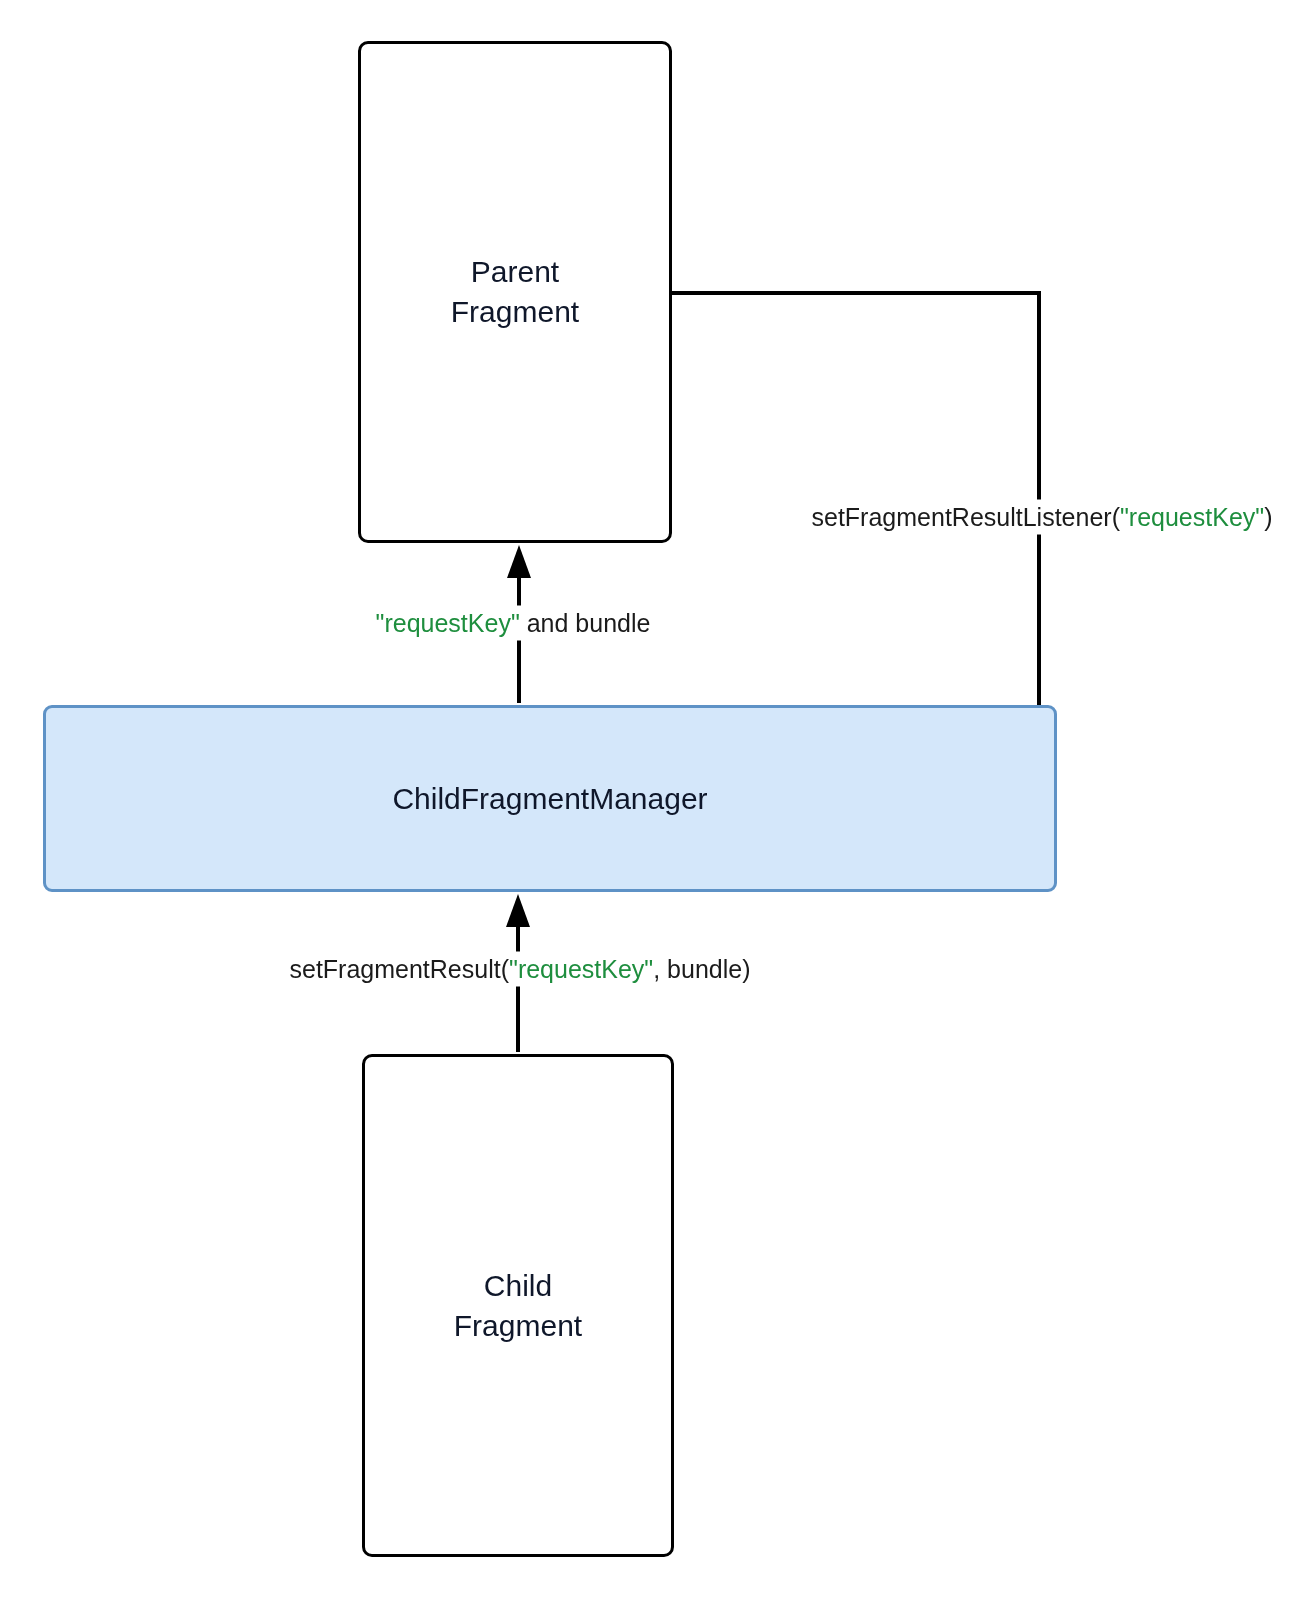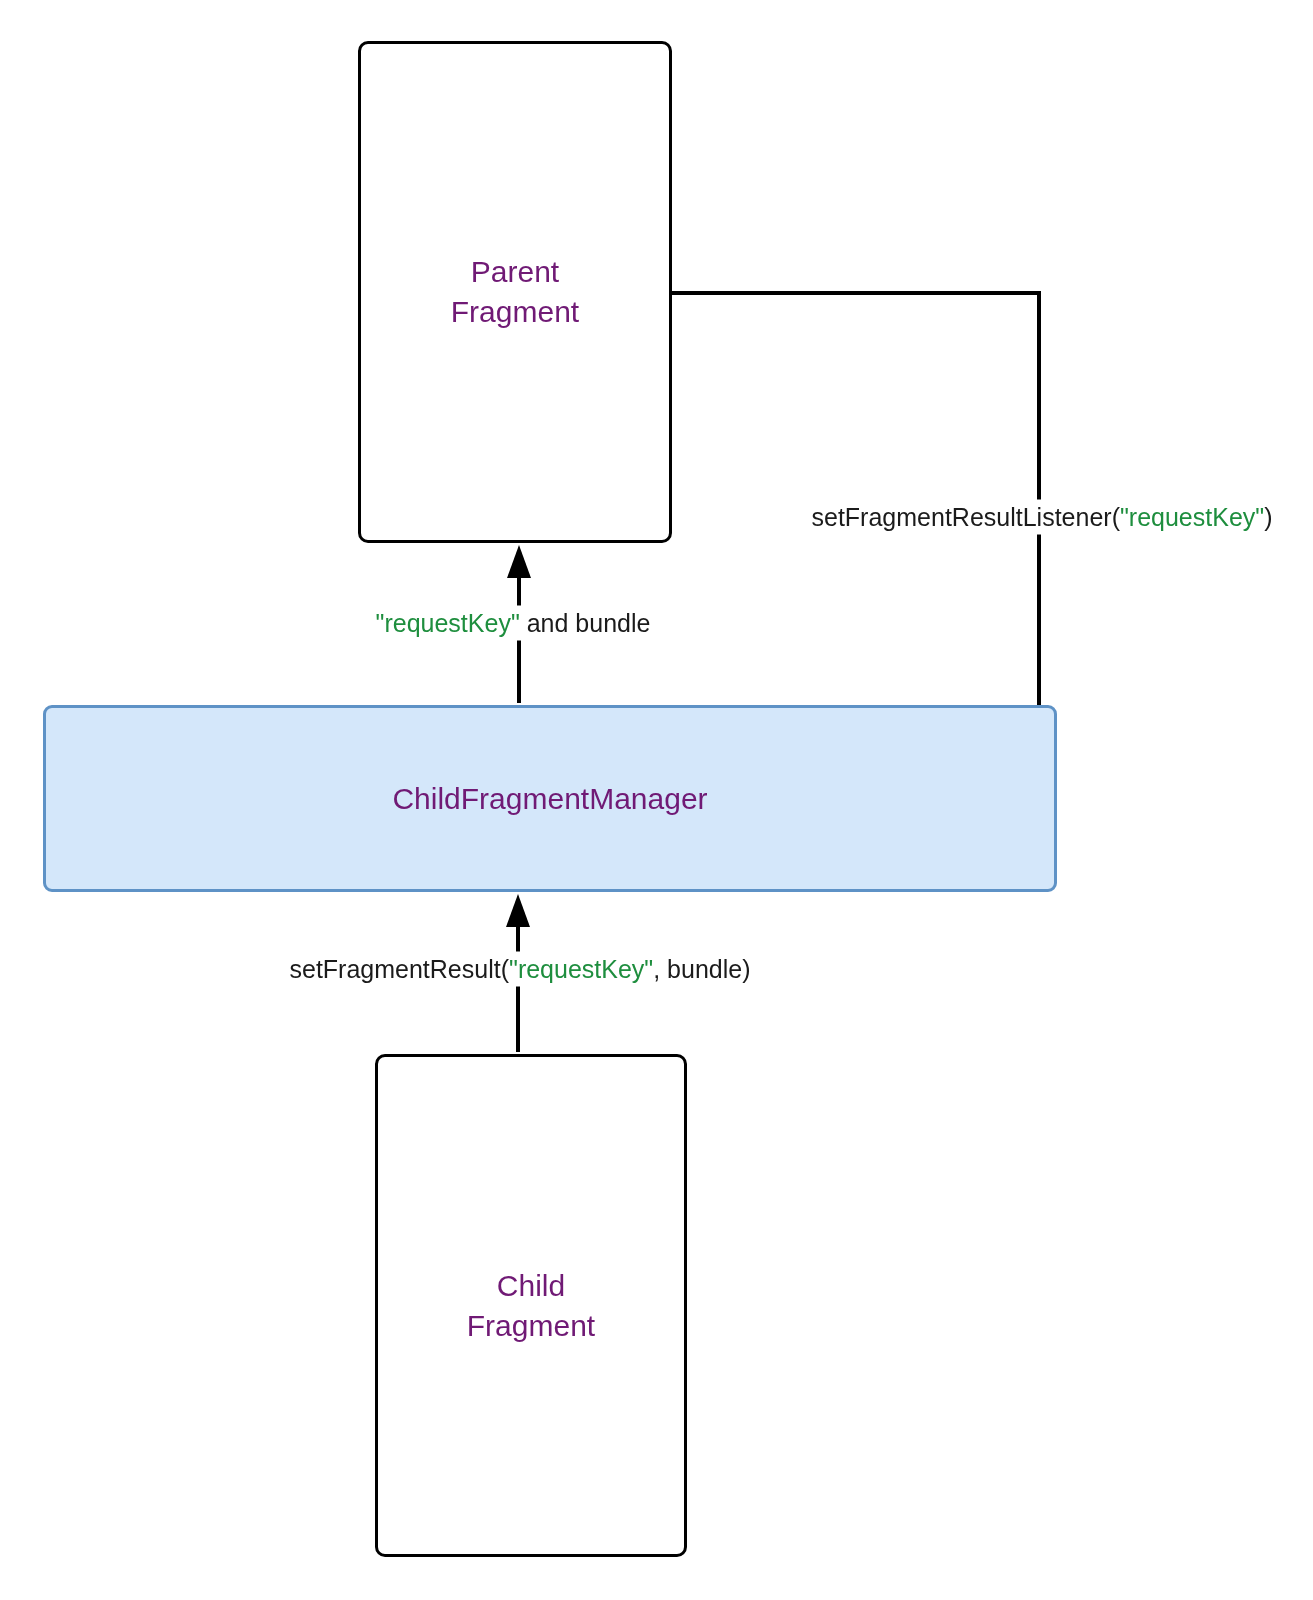--- a/index.html
+++ b/index.html
@@ -22,37 +22,37 @@
     height: 1600px;
   }
   .node {
     position: absolute;
     box-sizing: border-box;
     display: flex;
     flex-direction: column;
     align-items: center;
     justify-content: center;
     text-align: center;
-    color: #701a75;
+    color: #0f172a;
     font-size: 30px;
     line-height: 40px;
     background: #ffffff;
   }
   .node.fragment-node {
     border: 3px solid #000000;
     border-radius: 10px;
   }
   .node.manager-node {
     background: #d4e7fa;
     border: 3px solid #5e92c6;
     border-radius: 9px;
   }
   #parent-node { left: 358px; top: 41px;  width: 314px; height: 502px; }
   #manager-node{ left: 43px;  top: 705px; width: 1014px; height: 187px; }
-  #child-node  { left: 375px; top: 1054px;width: 312px; height: 503px; }
+  #child-node  { left: 362px; top: 1054px;width: 312px; height: 503px; }
 
   .edge-label {
     position: absolute;
     transform: translate(-50%, -50%);
     white-space: nowrap;
     background: #ffffff;
     padding: 3px 8px;
     font-size: 25px;
     color: #1b1b1b;
   }

